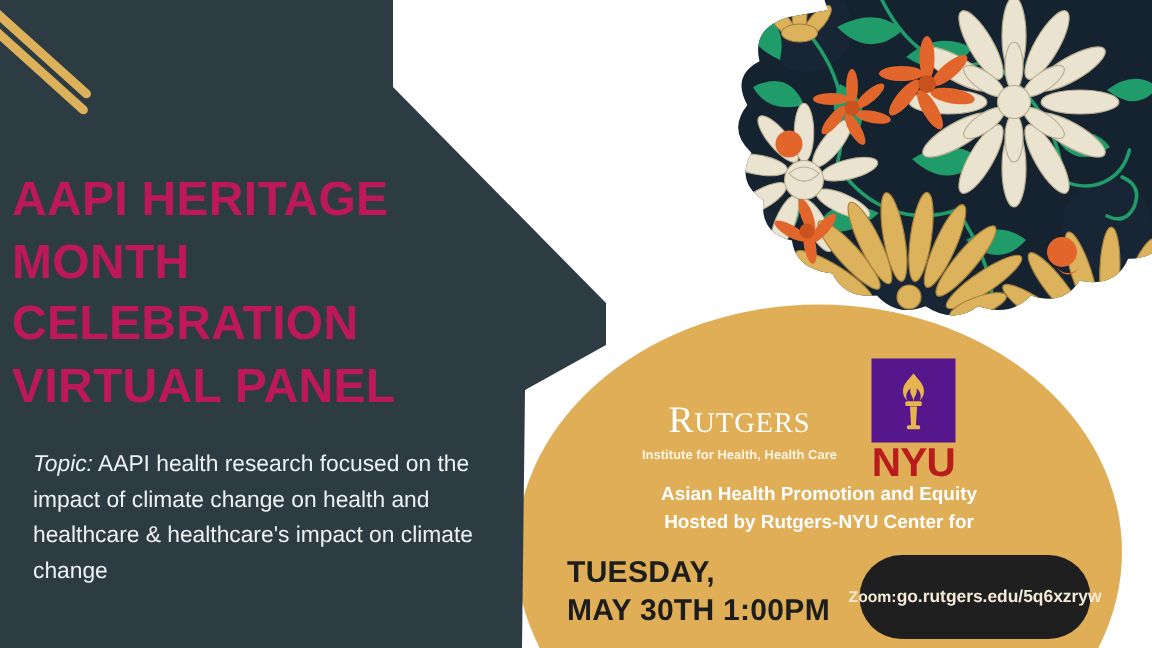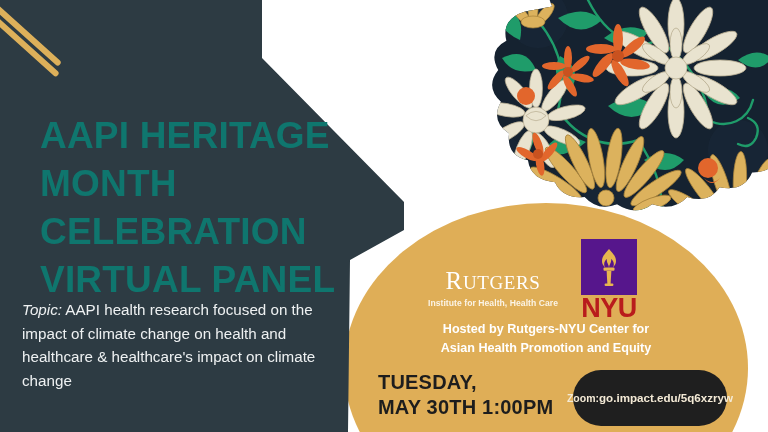--- a/index.html
+++ b/index.html
@@ -16,22 +16,22 @@
   .corner-lines{position:absolute;left:0;top:0;width:130px;height:100px;}
   .corner-lines span{
     position:absolute;display:block;height:6px;border-radius:3px;background:#ddb05a;
     transform-origin:left center;
   }
   .corner-lines span.l1{left:-4px;top:4px;width:86px;transform:rotate(42deg);}
   .corner-lines span.l2{left:-18px;top:4px;width:102px;transform:rotate(42deg);}
 
   
   .headline{
-    position:absolute;left:40px;top:112px;width:300px;
-    color:#0f766e;font-weight:bold;font-size:37px;line-height:1.30;
+    position:absolute;left:8px;top:112px;width:300px;
+    color:#be185d;font-weight:bold;font-size:32px;line-height:1.30;
     letter-spacing:.2px;text-transform:uppercase;
   }
   .headline .ln{display:block;white-space:nowrap;}
 
   
   .topic{
     position:absolute;left:22px;top:298px;width:312px;
     color:#eef1f2;font-size:15.2px;line-height:1.55;
   }
   .topic .em{font-style:italic;}
@@ -302,27 +302,27 @@
           <rect x="11.5" y="20.5" width="11" height="3.2" rx="1"></rect>
           <path d="M14.6,24 L19.4,24 L18.6,37 L15.4,37 Z"></path>
           <rect x="12.6" y="36.5" width="8.8" height="2.6" rx="1"></rect>
         </g>
       </svg>
     </div>
     <div class="txt">NYU</div>
   </div>
 
   <div class="hosted">
+    <div>Asian Health Promotion and Equity</div>
     <div>Hosted by Rutgers-NYU Center for</div>
-    <div>Asian Health Promotion and Equity</div>
   </div>
 
   <div class="date">
     <div>TUESDAY,</div>
     <div>MAY 30TH 1:00PM</div>
   </div>
 
   <div class="zoom-pill">
     <div class="z1">Zoom:</div>
-    <div class="z2">go.impact.edu/5q6xzryw</div>
+    <div class="z2">go.rutgers.edu/5q6xzryw</div>
   </div>
 
 </div>
 
 </body></html>

